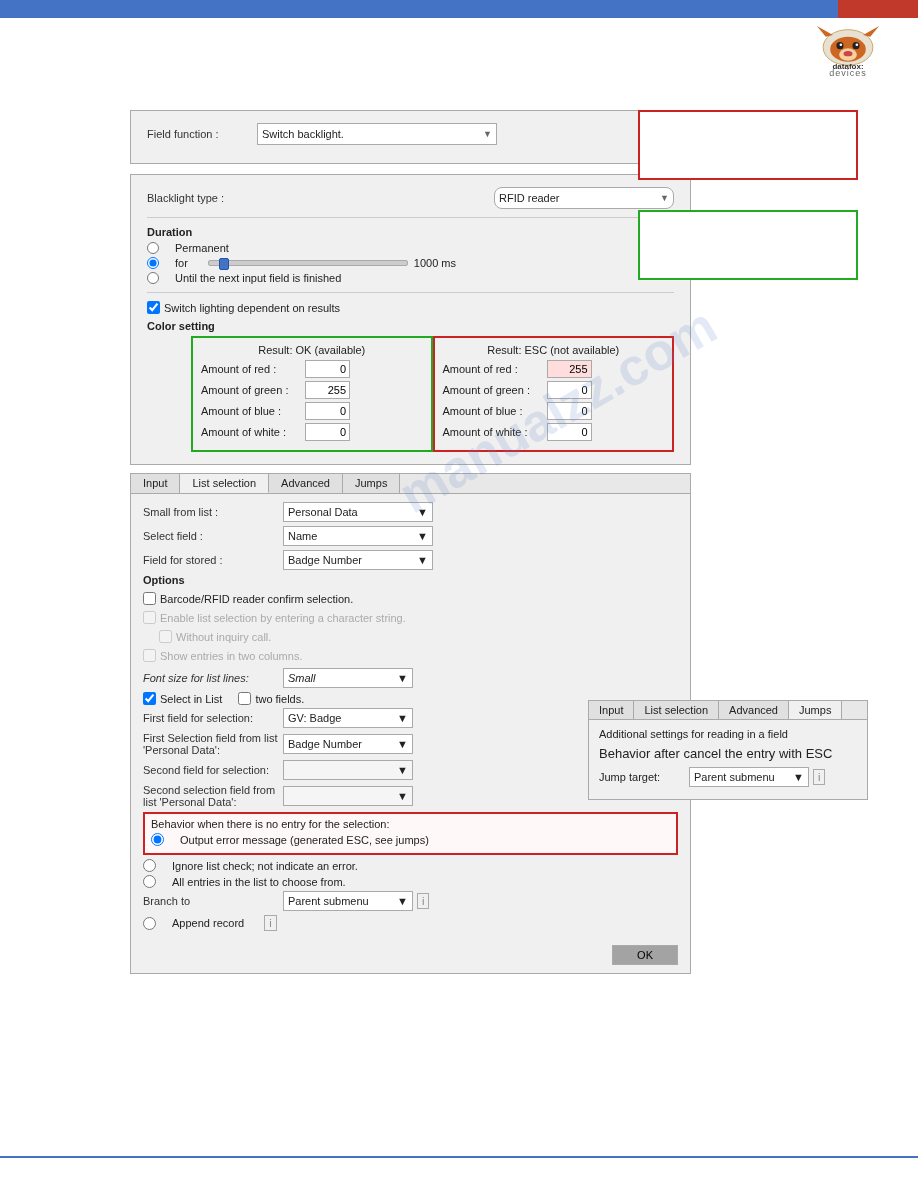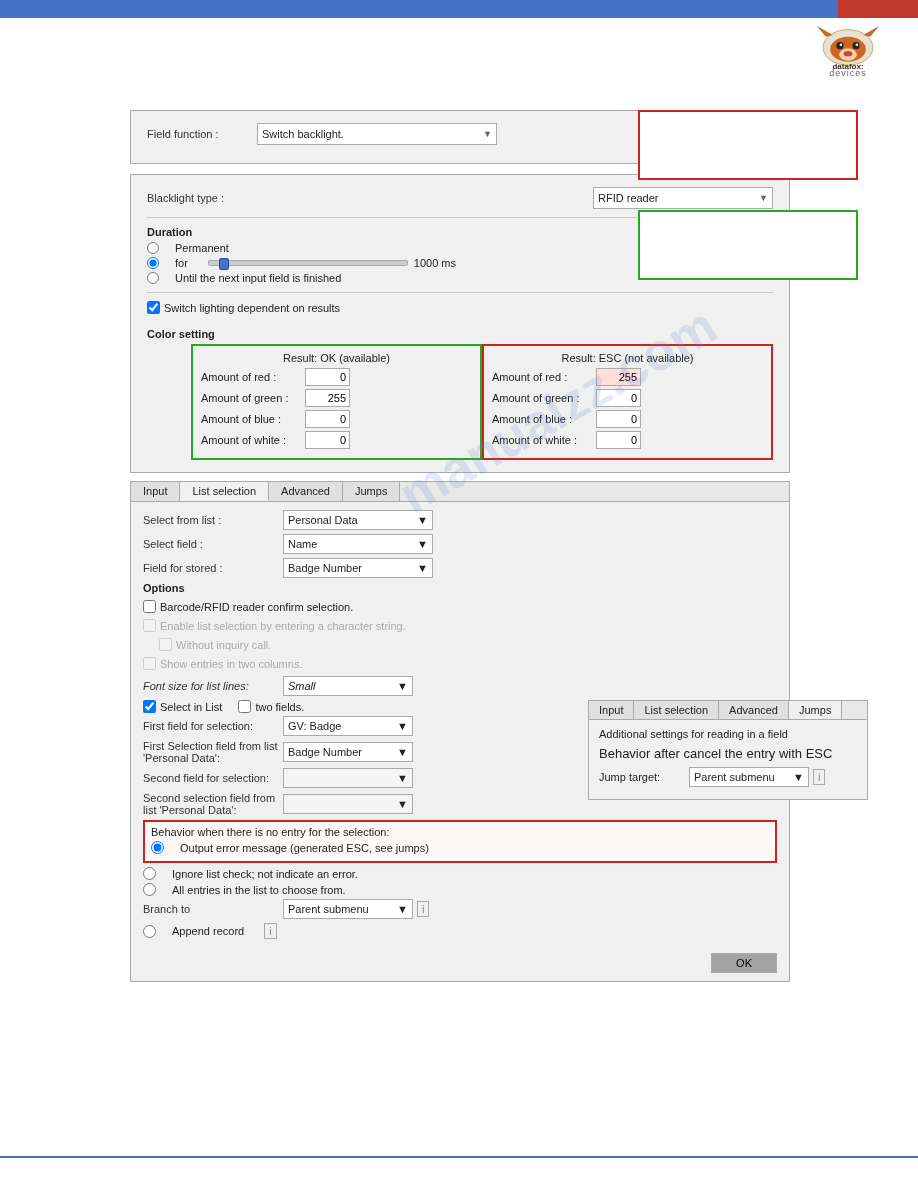--- a/index.html
+++ b/index.html
@@ -44,21 +44,21 @@
     .logo-svg {
       width: 80px;
       height: 50px;
     }
 
     
     .main-content {
       position: absolute;
       top: 110px;
       left: 130px;
-      width: 660px;
+      width: 561px;
     }
 
     
     .panel {
       background: #f0f0f0;
       border: 1px solid #aaa;
       padding: 12px 16px;
       margin-bottom: 10px;
     }
     .panel-row {
@@ -140,21 +140,21 @@
     
     .checkbox-row {
       display: flex;
       align-items: center;
       gap: 4px;
       margin: 6px 0;
     }
 
     
     .color-section {
-      margin-top: 14px;
+      margin-top: 6px;
     }
     .color-section-title {
       font-size: 11px;
       font-weight: bold;
       margin-bottom: 4px;
     }
     .color-boxes {
       display: flex;
       gap: 0;
       padding-left: 44px;
@@ -414,21 +414,21 @@
         <span class="select-arrow">▼</span>
       </div>
     </div>
   </div>
 
   <div class="panel backlight-section">
 
     <div class="panel-row">
       <span class="panel-label">Blacklight type :</span>
       <div style="flex:1"></div>
-      <div class="panel-select" style="min-width:180px;">
+      <div class="panel-select" style="min-width:180px;border-radius:8px;">
         <span>RFID reader</span>
         <span class="select-arrow">▼</span>
       </div>
     </div>
 
     <div class="section-divider"></div>
 
     <div class="duration-label">Duration</div>
     <div class="radio-row">
       <input type="radio" class="radio-input" name="duration" style="">
@@ -506,21 +506,21 @@
   <div class="tabs-panel">
     <div class="tabs-header">
       <div class="tab">Input</div>
       <div class="tab active">List selection</div>
       <div class="tab">Advanced</div>
       <div class="tab">Jumps</div>
     </div>
     <div class="tabs-content">
 
       <div class="form-row">
-        <span class="form-label">Select from list :</span>
+        <span class="form-label">Small from list :</span>
         <div class="form-select" style="min-width:150px;">
           <span>Personal Data</span>
           <span>▼</span>
         </div>
       </div>
 
       <div class="form-row">
         <span class="form-label">Select field :</span>
         <div class="form-select" style="min-width:150px;">
           <span>Name</span>

